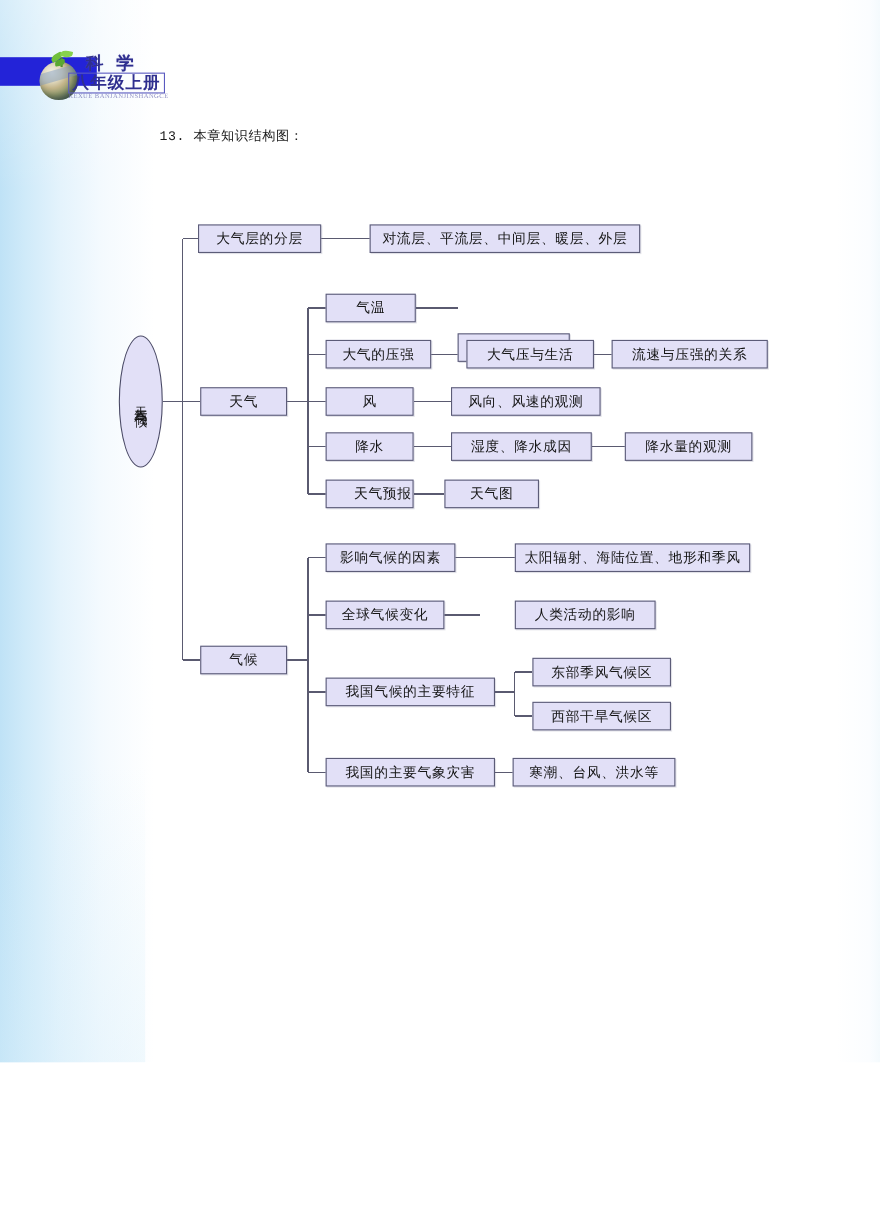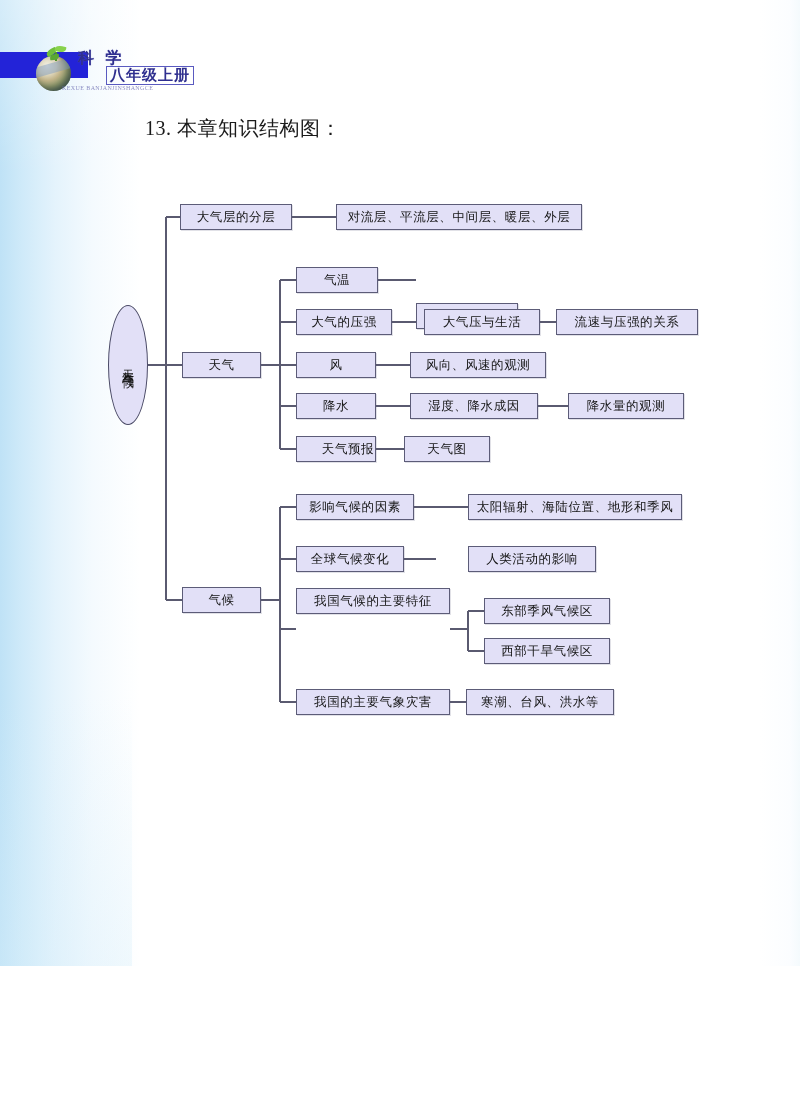--- a/index.html
+++ b/index.html
@@ -124,41 +124,40 @@
     left: 62px;
     top: 20px;
     font-size: 15px;
     letter-spacing: 1px;
     color: #2f2f8f;
     font-weight: bold;
     font-family: "DejaVu Serif", "Liberation Serif", serif;
     border: 1px solid #5a5ac0;
     padding: 0px 3px 1px 3px;
     line-height: 16px;
-    margin-left: 44px;
   }
   .kx-pinyin {
     position: absolute;
     left: 62px;
     top: 39px;
     font-size: 6px;
     letter-spacing: 0.4px;
     color: #6a6ab0;
     font-family: "Liberation Serif", serif;
     opacity: 0.75;
   }
 
   
   #section-title {
     position: absolute;
     left: 145px;
     top: 115px;
-    font-size: 20px;
+    font-size: 12px;
     color: #1a1a1a;
-    font-family: Liberation Serif, serif;
+    font-family: Liberation Mono, monospace;
     letter-spacing: 0.5px;
     white-space: nowrap;
   }
 
   
   #diagram {
     position: absolute;
     left: 0;
     top: 0;
     width: 800px;
@@ -321,21 +320,21 @@
     <div class="node" style="left:404px; top:436px; width:86px; height:26px;">天气图</div>
 
     <div class="node" style="left:182px; top:587px; width:79px; height:26px;text-align:right;">气候</div>
 
     <div class="node" style="left:296px; top:494px; width:118px; height:26px;">影响气候的因素</div>
     <div class="node" style="left:468px; top:494px; width:214px; height:26px;">太阳辐射、海陆位置、地形和季风</div>
 
     <div class="node" style="left:296px; top:546px; width:108px; height:26px;">全球气候变化</div>
     <div class="node" style="left:436px; top:546px; width:128px; height:26px;margin-left:32px;">人类活动的影响</div>
 
-    <div class="node" style="left:296px; top:588px; width:154px; height:26px;">我国气候的主要特征</div>
+    <div class="node" style="left:296px; top:616px; width:154px; height:26px;">我国气候的主要特征</div>
     <div class="node" style="left:484px; top:598px; width:126px; height:26px;">东部季风气候区</div>
     <div class="node" style="left:484px; top:638px; width:126px; height:26px;">西部干旱气候区</div>
 
     <div class="node" style="left:466px; top:689px; width:148px; height:26px;">寒潮、台风、洪水等</div>
     <div class="node" style="left:296px; top:689px; width:154px; height:26px;">我国的主要气象灾害</div>
   </div>
 
   <div id="page-number">88</div>
 
 </div>

